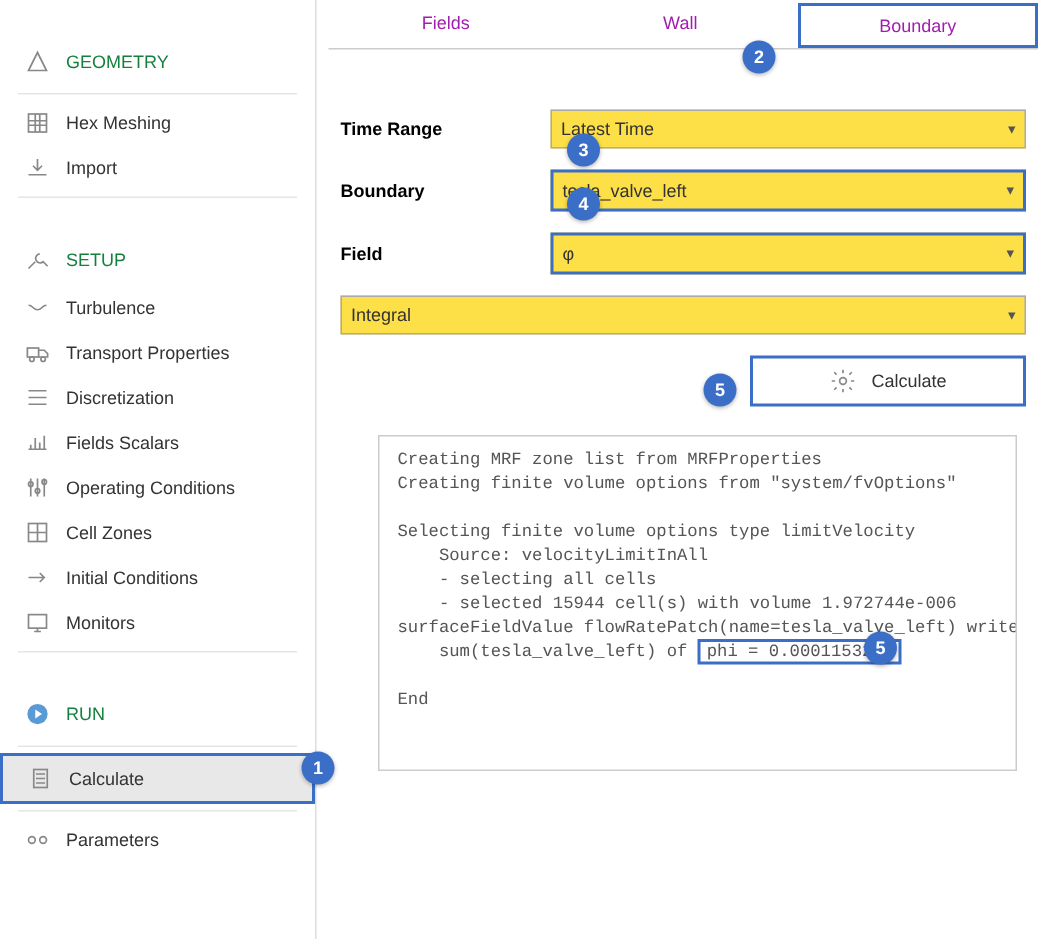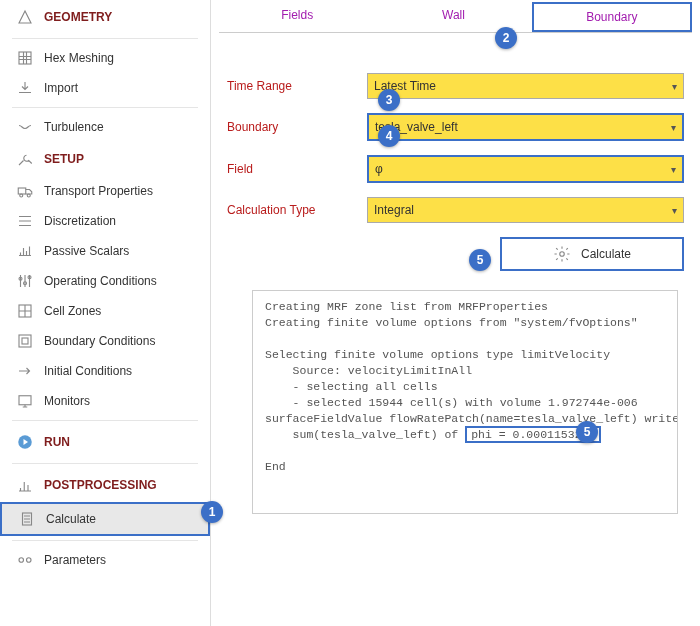--- a/index.html
+++ b/index.html
@@ -2,33 +2,33 @@
 <html><head>
 <meta charset="utf-8">
 <style>
   html, body { margin: 0; padding: 0; font-family: "Segoe UI", Arial, sans-serif; font-size: 12px; color: #333; background: #fff; }
   #app { width: 700px; height: 626px; display: flex; position: relative; }
   .sidebar { width: 210px; border-right: 1px solid #ddd; background: #fff; overflow: hidden; }
   .main { flex: 1; position: relative; overflow: hidden; }
 
   .divider { height: 1px; background: #e5e5e5; margin: 4px 12px; }
   .sidebar-item { display: flex; align-items: center; gap: 10px; padding: 6px 16px; cursor: pointer; }
-  .sidebar-item.section-head { font-weight: 700; color: #7f1d1d; padding: 8px 16px; }
+  .sidebar-item.section-head { font-weight: 400; color: #15803d; padding: 8px 16px; margin-top: 24px; }
   .sidebar-item.active { background: #e8e8e8; border: 2px solid #3b6fc7; }
   .icon { width: 18px; height: 18px; display: inline-flex; align-items: center; justify-content: center; flex-shrink:0; }
   .icon svg { width: 18px; height: 18px; stroke: #888; stroke-width:1.5; fill:none; }
 
   .tabs { display: flex; border-bottom: 1px solid #ccc; margin: 2px 8px 0 8px; }
   .tab { flex: 1; text-align: center; padding: 6px 0; cursor: pointer; color: #a21caf; }
   .tab.selected { font-weight: 400; }
   .tab.hl { border: 2px solid #3b6fc7; }
 
   .form-area { padding: 10px 16px 0 16px; }
   .row { display: flex; align-items: center; margin-bottom: 14px; }
-  .row-label { width: 140px; color: #b91c1c; }
+  .row-label { width: 140px; color: #000000; font-weight: bold; }
   .row-control { flex: 1; display:flex; }
   .select { flex:1; height: 24px; border: 1px solid #aaa; background: #fde047; display: flex; align-items: center; padding: 0 6px; justify-content: space-between; cursor: pointer; }
   .select.hl { border: 2px solid #3b6fc7; }
   .chevron { font-size: 10px; color: #555; }
 
   .calc-btn { width: 180px; height: 30px; border: 2px solid #3b6fc7; background: #fff; display: flex; align-items: center; justify-content: center; gap: 10px; cursor: pointer; }
 
   .output-box { margin: 14px 12px 0 12px; border: 1px solid #ccc; overflow: hidden;
                 position: absolute; left:240px; right:10px; top:276px; height:206px; padding:8px 12px;
                 font-family: "Consolas","Courier New",monospace; font-size:11.5px; color:#555; white-space: pre; line-height:16px;}
@@ -72,35 +72,35 @@
     <div class="sidebar-item">
       <span class="icon">
           <svg viewBox="0 0 24 24">
             <path d="M12 4v10m-4-4l4 4 4-4M4 18h16"></path>
           </svg>
         </span>
       <span>Import</span>
     </div>
     <div class="divider"></div>
 
+    <div class="sidebar-item section-head">
+      <span class="icon">
+          <svg viewBox="0 0 24 24">
+            <path d="M14 7a4 4 0 1 0 3 7l4 4m-11-4L4 20"></path>
+          </svg>
+        </span>
+      <span>SETUP</span>
+    </div>
     <div class="sidebar-item">
       <span class="icon">
           <svg viewBox="0 0 24 24">
             <path d="M4 10c4 0 4 4 8 4s4-4 8-4"></path>
           </svg>
         </span>
       <span>Turbulence</span>
-    </div>
-    <div class="sidebar-item section-head">
-      <span class="icon">
-          <svg viewBox="0 0 24 24">
-            <path d="M14 7a4 4 0 1 0 3 7l4 4m-11-4L4 20"></path>
-          </svg>
-        </span>
-      <span>SETUP</span>
     </div>
     <div class="sidebar-item">
       <span class="icon">
           <svg viewBox="0 0 24 24">
             <rect x="3" y="8" width="10" height="8"></rect>
             <path d="M13 10h5l3 3v3h-8"></path>
             <circle cx="7" cy="18" r="2"></circle>
             <circle cx="17" cy="18" r="2"></circle>
           </svg>
         </span>
@@ -113,21 +113,21 @@
           </svg>
         </span>
       <span>Discretization</span>
     </div>
     <div class="sidebar-item">
       <span class="icon">
           <svg viewBox="0 0 24 24">
             <path d="M4 18h16M6 18v-4m4 4V8m4 10v-6m4 6V6"></path>
           </svg>
         </span>
-      <span>Passive Scalars</span>
+      <span>Fields Scalars</span>
     </div>
     <div class="sidebar-item">
       <span class="icon">
           <svg viewBox="0 0 24 24">
             <path d="M6 4v16M12 4v16M18 4v16"></path>
             <circle cx="6" cy="9" r="2"></circle>
             <circle cx="12" cy="15" r="2"></circle>
             <circle cx="18" cy="7" r="2"></circle>
           </svg>
         </span>
@@ -138,29 +138,20 @@
           <svg viewBox="0 0 24 24">
             <rect x="4" y="4" width="16" height="16"></rect>
             <path d="M12 4v16M4 12h16"></path>
           </svg>
         </span>
       <span>Cell Zones</span>
     </div>
     <div class="sidebar-item">
       <span class="icon">
           <svg viewBox="0 0 24 24">
-            <rect x="4" y="4" width="16" height="16"></rect>
-            <rect x="8" y="8" width="8" height="8"></rect>
-          </svg>
-        </span>
-      <span>Boundary Conditions</span>
-    </div>
-    <div class="sidebar-item">
-      <span class="icon">
-          <svg viewBox="0 0 24 24">
             <path d="M4 12h14m-4-4l4 4-4 4"></path>
           </svg>
         </span>
       <span>Initial Conditions</span>
     </div>
     <div class="sidebar-item">
       <span class="icon">
           <svg viewBox="0 0 24 24">
             <rect x="4" y="5" width="16" height="12"></rect>
             <path d="M9 20h6M12 17v3"></path>
@@ -174,28 +165,20 @@
       <span class="icon">
           <svg viewBox="0 0 24 24">
             <circle cx="12" cy="12" r="9" fill="#5a9bd5" stroke="none"></circle>
             <polygon points="10,8 16,12 10,16" fill="#fff" stroke="none"></polygon>
           </svg>
         </span>
       <span>RUN</span>
     </div>
     <div class="divider"></div>
 
-    <div class="sidebar-item section-head">
-      <span class="icon">
-          <svg viewBox="0 0 24 24">
-            <path d="M4 20h16M6 20v-4m5 4V8m5 12V12"></path>
-          </svg>
-        </span>
-      <span>POSTPROCESSING</span>
-    </div>
     <div class="sidebar-item active">
       <span class="icon">
           <svg viewBox="0 0 24 24">
             <rect x="6" y="4" width="12" height="16"></rect>
             <path d="M8 8h8M8 12h8M8 16h8"></path>
           </svg>
         </span>
       <span>Calculate</span>
     </div>
     <div class="divider"></div>
@@ -241,21 +224,20 @@
       <div class="row">
         <div class="row-label">Field</div>
         <div class="row-control">
           <div class="select hl">
             <span>φ</span>
             <span class="chevron">▾</span>
           </div>
         </div>
       </div>
       <div class="row">
-        <div class="row-label">Calculation Type</div>
         <div class="row-control">
           <div class="select">
             <span>Integral</span>
             <span class="chevron">▾</span>
           </div>
         </div>
       </div>
 
       <div class="row" style="justify-content:flex-end; margin-top:14px;">
         <div class="calc-btn">

